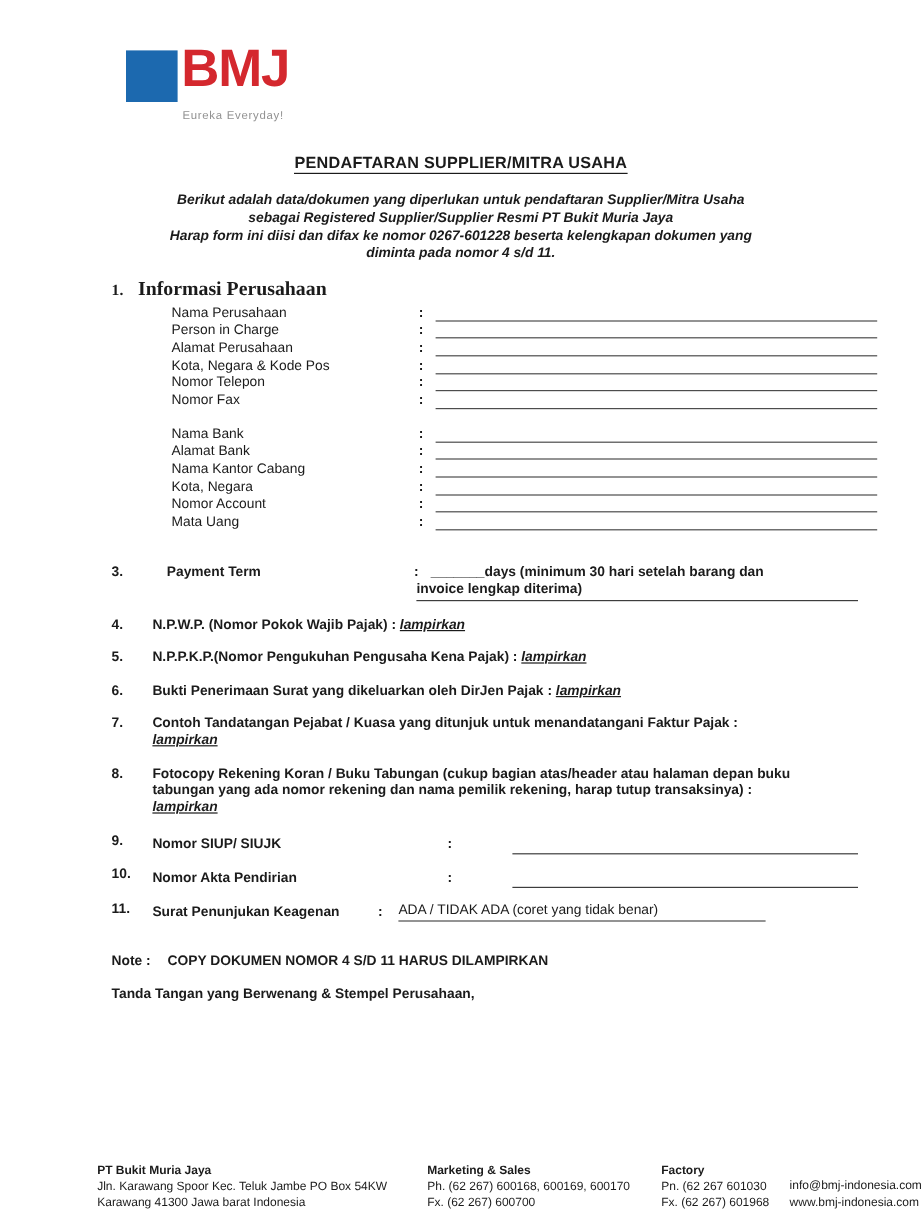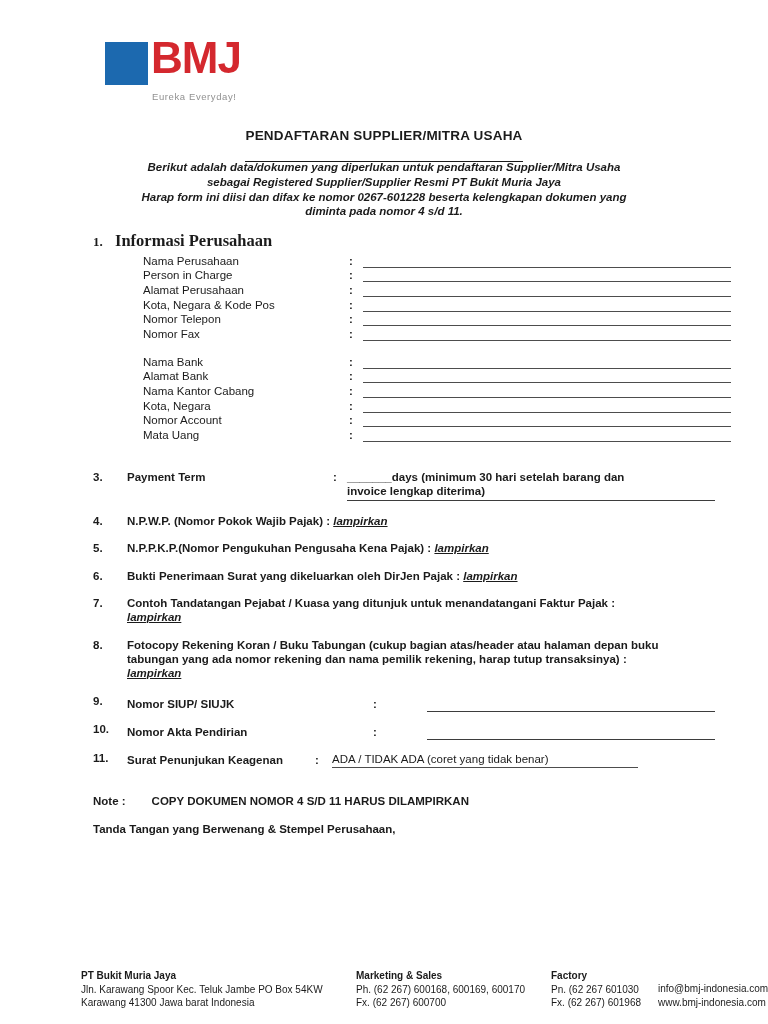--- a/index.html
+++ b/index.html
@@ -18,21 +18,21 @@
   .logo-tagline {
     position:absolute; left:47px; top:49px; width:200px;
     font-size:9.5px; letter-spacing:.6px; color:#919191;
   }
 
   
   .doc-title {
     position:absolute; top:128px; left:0; width:768px; text-align:center;
     font-size:13.5px; font-weight:bold; letter-spacing:.2px;
   }
-  .doc-title span { border-bottom:1.5px solid #1b1b1b; padding-bottom:18px; }
+  .doc-title span { border-bottom:1.5px solid #1b1b1b; padding-bottom:1px; }
   .intro {
     position:absolute; top:160px; left:0; width:768px; text-align:center;
     font-size:11.5px; font-weight:bold; font-style:italic; line-height:14.8px;
   }
 
   
   .section { position:absolute; left:93px; width:630px; }
   .sec-head { font-family:"Liberation Serif", serif; font-weight:bold; }
   .sec-num { display:inline-block; width:22px; font-size:13px; }
   .sec-title { font-size:16.5px; }
@@ -41,39 +41,39 @@
   .flabel { width:206px; font-size:11.5px; line-height:13px; }
   .fcolon { width:14px; font-size:11.5px; font-weight:bold; line-height:13px; }
   .fline { flex:1; border-bottom:1px solid #4d4d4d; height:14px; }
 
   
   .item { position:absolute; left:93px; width:630px; font-size:11.5px; font-weight:bold; line-height:13.8px; }
   .item-num { position:absolute; left:0; top:0; }
   .item-body { margin-left:34px; width:540px; }
   .lampirkan { font-style:italic; text-decoration:underline; }
 
-  .i3-row1 { display:flex; margin-left:34px; }
+  .i3-row1 { display:flex; margin-left:46px; }
   .i3-label { width:206px; }
   .i3-colon { width:14px; }
   .i3-val1 { flex:1; }
   .i3-val2 { margin-left:254px; width:368px; border-bottom:1.4px solid #3d3d3d; padding-bottom:1px; }
 
   .irow { margin-left:34px; width:588px; display:flex; align-items:flex-end; height:17px;gap:40px; }
   .ilabel { width:206px; }
   .icolon { width:14px; }
   .iline { flex:1; border-bottom:1.4px solid #3d3d3d; height:16px; }
 
   .i11-row { margin-left:34px; width:588px; display:flex; align-items:flex-end; height:16px; }
   .i11-label { width:188px; }
   .i11-colon { width:17px; }
   .i11-val { width:306px; border-bottom:1px solid #4d4d4d; font-weight:normal; white-space:nowrap; }
 
   
   .note-line { position:absolute; left:93px; top:795px; font-size:11.5px; font-weight:bold; }
-  .note-text { margin-left:26px; }
+  .note-text { margin-left:14px; }
   .sig-line { position:absolute; left:93px; top:823px; font-size:11.5px; font-weight:bold; }
 
   
   .fcol { position:absolute; font-size:10px; line-height:13.5px; color:#1b1b1b; white-space:nowrap;margin-left:41px; }
   .fbold { font-weight:bold; }
   .fc1 { left:40px;  top:969px; }
   .fc2 { left:315px; top:969px; }
   .fc3 { left:510px; top:969px; }
   .fc4 { left:617px; top:982px; }
 </style>

